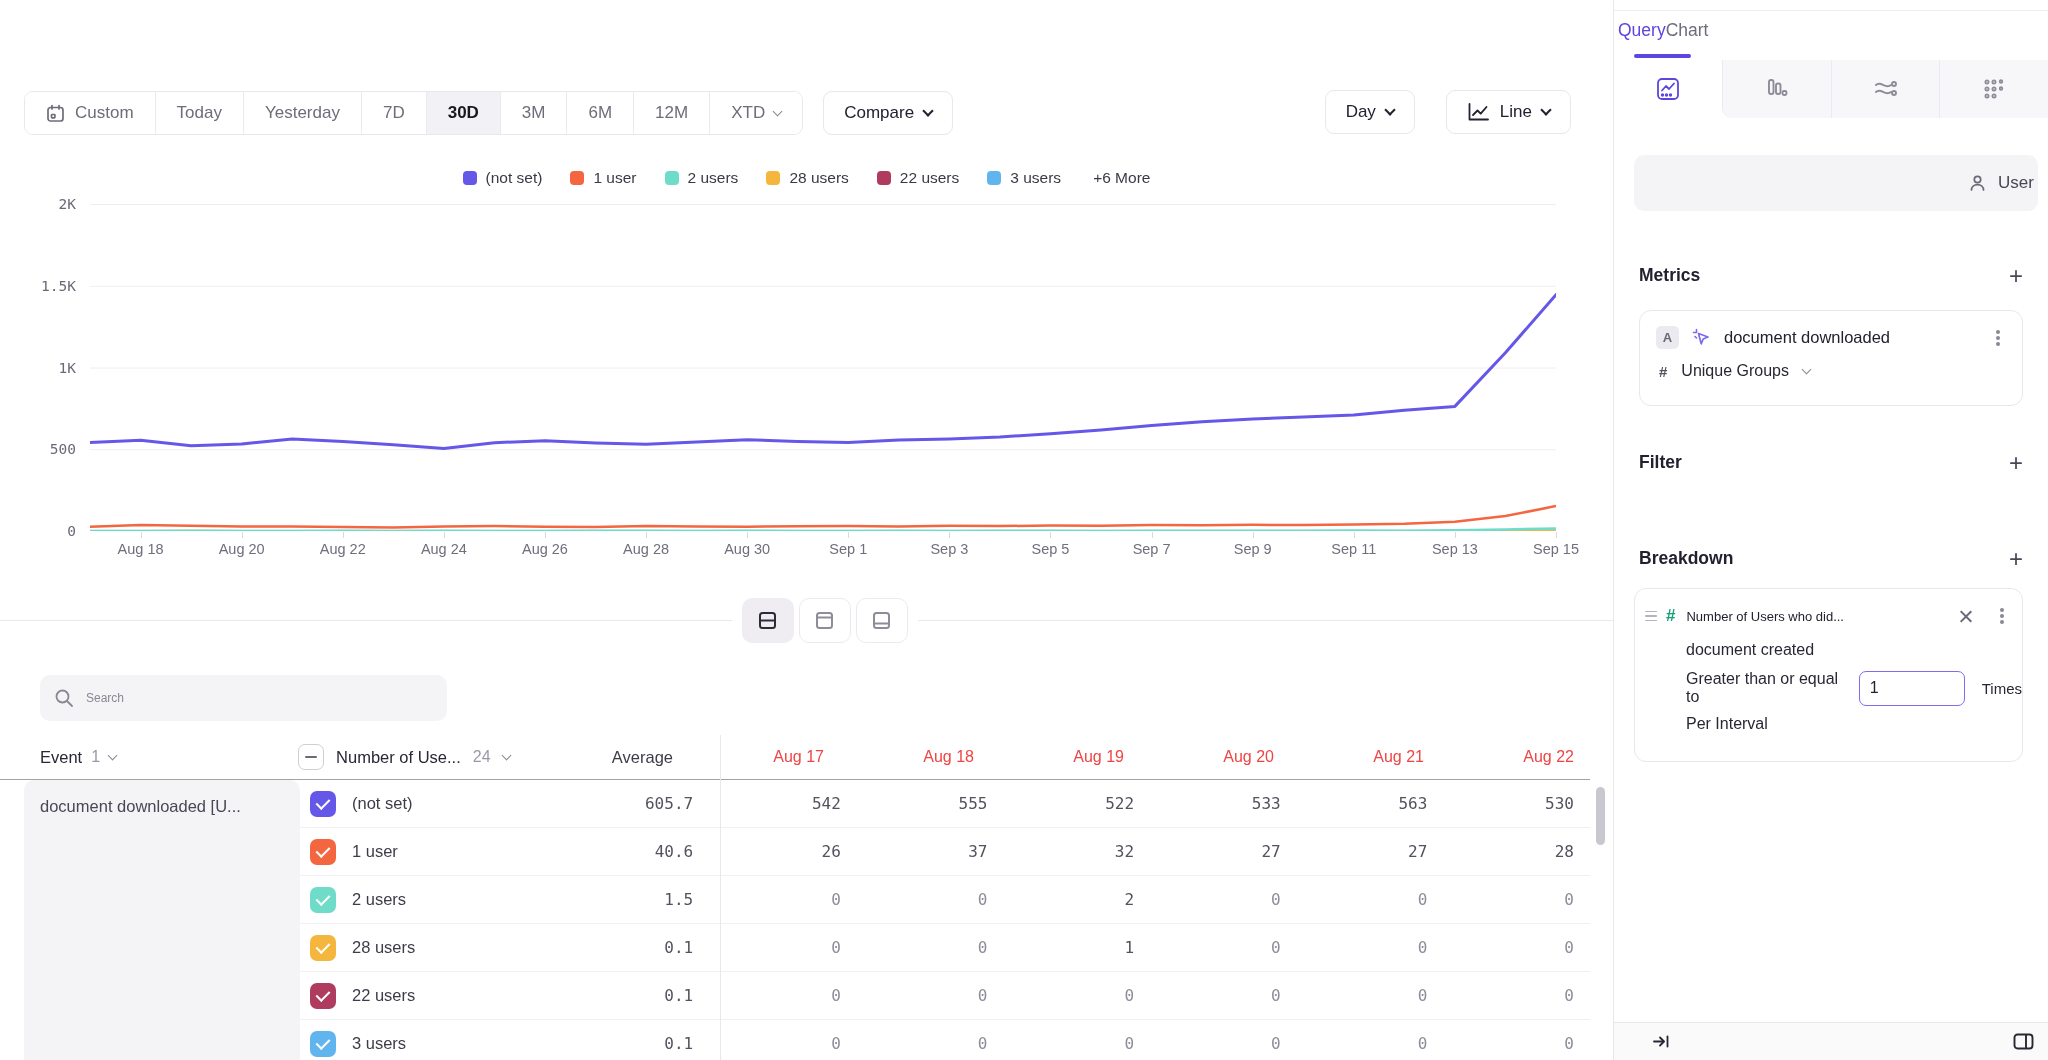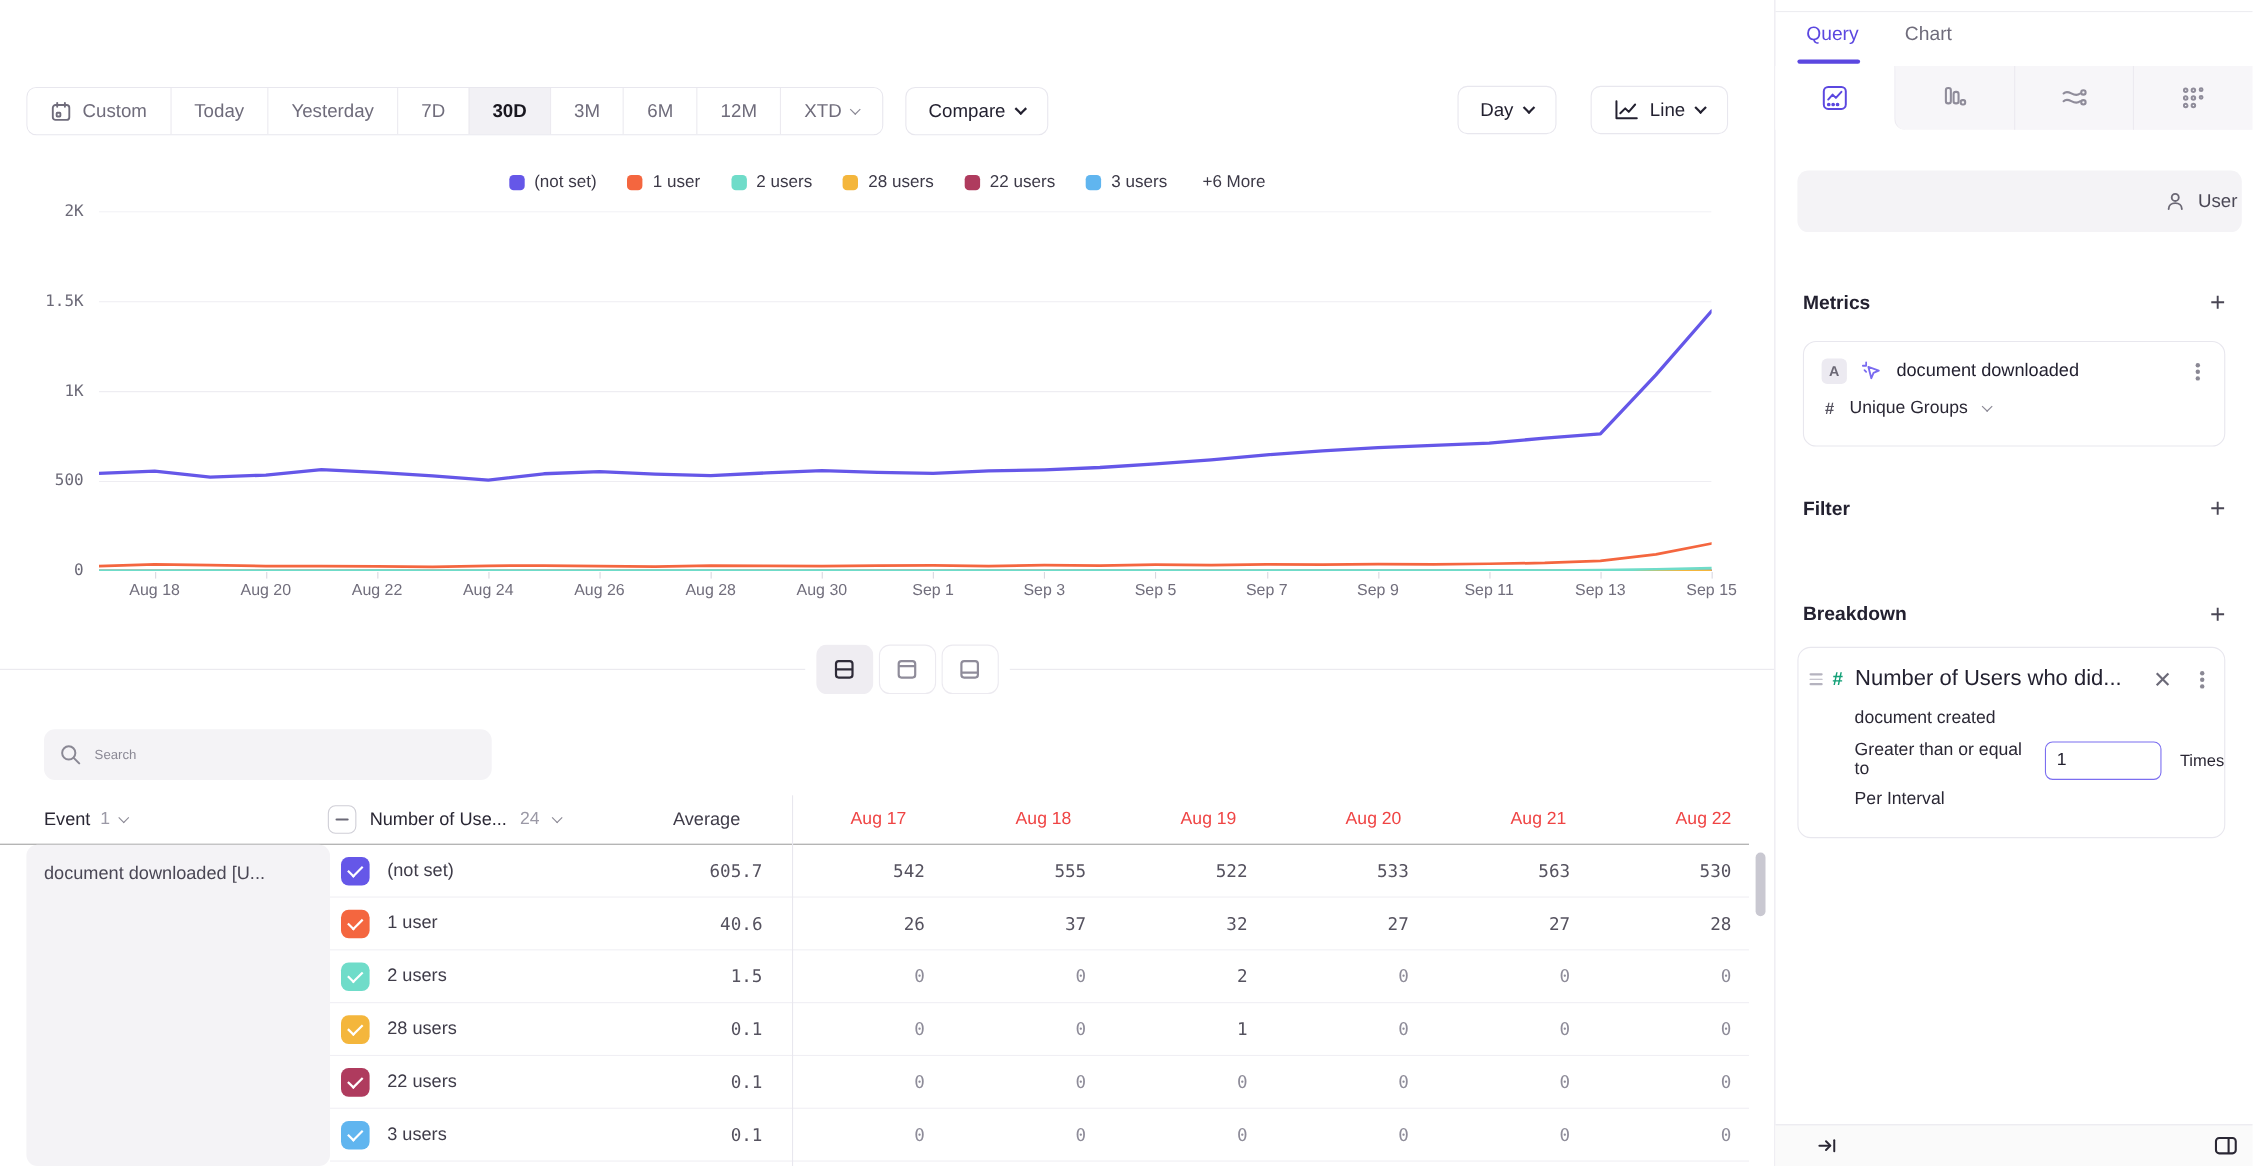--- a/index.html
+++ b/index.html
@@ -2,21 +2,21 @@
 <html><head>
 <meta charset="utf-8">
 <style>
   * { margin:0; padding:0; box-sizing:border-box; }
   html,body { background:#fff; }
   body { font-family:"Liberation Sans", sans-serif; color:#2a2734; }
   .app { position:relative; width:2048px; height:1060px; background:#fff; overflow:hidden; }
   .mono { font-family:"DejaVu Sans Mono", monospace; }
 
   
-  .main { position:absolute; left:0; top:0; width:1613px; height:756px; }
+  .main { position:absolute; left:0; top:12px; width:1613px; height:756px; }
 
   
   .toolbar-left { position:absolute; left:24px; top:79px; display:flex; align-items:flex-start; }
   .range-control { display:flex; border:1px solid #e8e7ee; border-radius:9px; overflow:hidden; background:#fff; }
   .range-btn { height:42px; display:flex; align-items:center; padding:0 21px; font-size:17px; color:#6f6c7b; background:#fff; border:none; border-left:1px solid #eceaf0; font-family:inherit; }
   .range-btn:first-child { border-left:none; }
   .range-btn.active { background:#f2f1f5; color:#19171f; font-weight:700; }
   .range-btn svg { margin-right:10px; }
   .btn { height:44px; display:flex; align-items:center; gap:10px; border:1px solid #e8e7ee; border-radius:9px; background:#fff; padding:0 20px; font-size:17px; color:#232130; font-family:inherit; }
   .compare-btn { margin-left:20px; }
@@ -69,21 +69,21 @@
   .cbx .check { width:8px; height:13px; border-right:2.6px solid #fff; border-bottom:2.6px solid #fff; transform:rotate(45deg); margin-top:-3px; }
   .cbx-ind { width:26px; height:26px; border-radius:7px; border:1.6px solid #cfced6; background:#fff; display:flex; align-items:center; justify-content:center; flex:none; }
   .cbx-ind .minus { width:12px; height:2.6px; background:#6b6977; border-radius:2px; }
   .event-cell { position:absolute; left:24px; top:768px; width:276px; height:292px; background:#f4f3f6; border-radius:10px; padding:17px 12px 0 16px; font-size:16.5px; color:#4a4755; }
   .col-divider { position:absolute; left:720px; top:723px; height:337px; width:1px; background:#e8e7ee; }
   .vscroll { position:absolute; left:1596px; top:775px; width:9px; height:58px; border-radius:5px; background:#c9c8d1; }
 
   
   .sidebar { position:absolute; left:1613px; top:0; width:435px; height:1060px; border-left:1px solid #e8e7ee; background:#fff; }
   .side-topline { position:absolute; left:0; top:10px; width:100%; height:1px; background:#ededf1; }
-  .side-tabs { position:absolute; left:28px; top:20px; display:flex; gap:42px; }
+  .side-tabs { position:absolute; left:4px; top:20px; display:flex; }
   .side-tab { font-size:17.5px; color:#6f6c7b; }
   .side-tab.active { color:#5b47e0; font-weight:500; }
   .tab-underline { position:absolute; left:20px; top:54px; width:57px; height:3.5px; background:#5b47e0; border-radius:2px; }
   .type-strip { position:absolute; left:0; top:60px; width:100%; height:58px; display:flex; }
   .type-tile { flex:1; display:flex; align-items:center; justify-content:center; background:#f7f6f9; border-left:1px solid #eceaf0; color:#8f8c9a; }
   .type-tile:first-child { border-left:none; }
   .type-tile.active { background:#fff; color:#5b47e0; }
   .type-tile.r-bl { border-radius:0 0 0 10px; }
 
   .seg-control { position:absolute; left:20px; right:10px; top:155px; height:56px; background:#f4f3f6; border-radius:10px; padding:4px; display:flex; }
@@ -99,21 +99,21 @@
   .mc-r1 { display:flex; align-items:center; gap:12px; padding:15px 16px 0 16px; }
   .badge-a { width:23px; height:23px; background:#eceaf1; border-radius:5px; display:flex; align-items:center; justify-content:center; font-size:13px; font-weight:700; color:#6b6875; flex:none; }
   .mc-title { font-size:16.5px; font-weight:500; color:#232130; flex:1; }
   .mc-r2 { display:flex; align-items:center; gap:14px; padding:13px 16px 0 19px; }
   .hash-gray { font-size:15px; font-weight:700; color:#55525f; }
   .mc-measure { font-size:16px; color:#2a2734; }
   .kebab { width:4px; height:4px; border-radius:50%; background:#8a8894; box-shadow:0 -6px 0 #8a8894, 0 6px 0 #8a8894; flex:none; margin:0 6px; }
 
   .bd-card { left:20px; right:25px; top:588px; height:174px; }
   .bd-r1 { display:flex; align-items:center; padding:17px 12px 0 10px; gap:9px; }
-  .bd-title { font-size:20px; font-weight:500; color:#232130; flex:1; margin-left:2px; }
+  .bd-title { font-size:13px; font-weight:500; color:#232130; flex:1; margin-left:2px; }
   .hash-green { font-size:17px; font-weight:700; color:#13a077; }
   .xicon { position:relative; width:15px; height:15px; margin-right:12px; flex:none; }
   .xicon::before,.xicon::after { content:""; position:absolute; left:7px; top:0; width:1.8px; height:15px; background:#6b6977; }
   .xicon::before { transform:rotate(45deg); } .xicon::after { transform:rotate(-45deg); }
   .bd-r2 { padding:15px 0 0 51px; font-size:16px; font-weight:500; color:#2a2734; }
   .bd-r3 { display:flex; align-items:center; padding:11px 0 0 51px; }
   .bd-cond { font-size:16px; color:#2a2734; }
   .bd-input { width:106px; height:35px; border:1.6px solid #7b6ef0; border-radius:7px; margin-left:15px; font-size:16px; color:#232130; padding:0 10px; outline:none; font-family:inherit; }
   .bd-times { font-size:15px; color:#2a2734; margin-left:17px; }
   .bd-r4 { padding:9px 0 0 51px; font-size:16px; color:#2a2734; }

